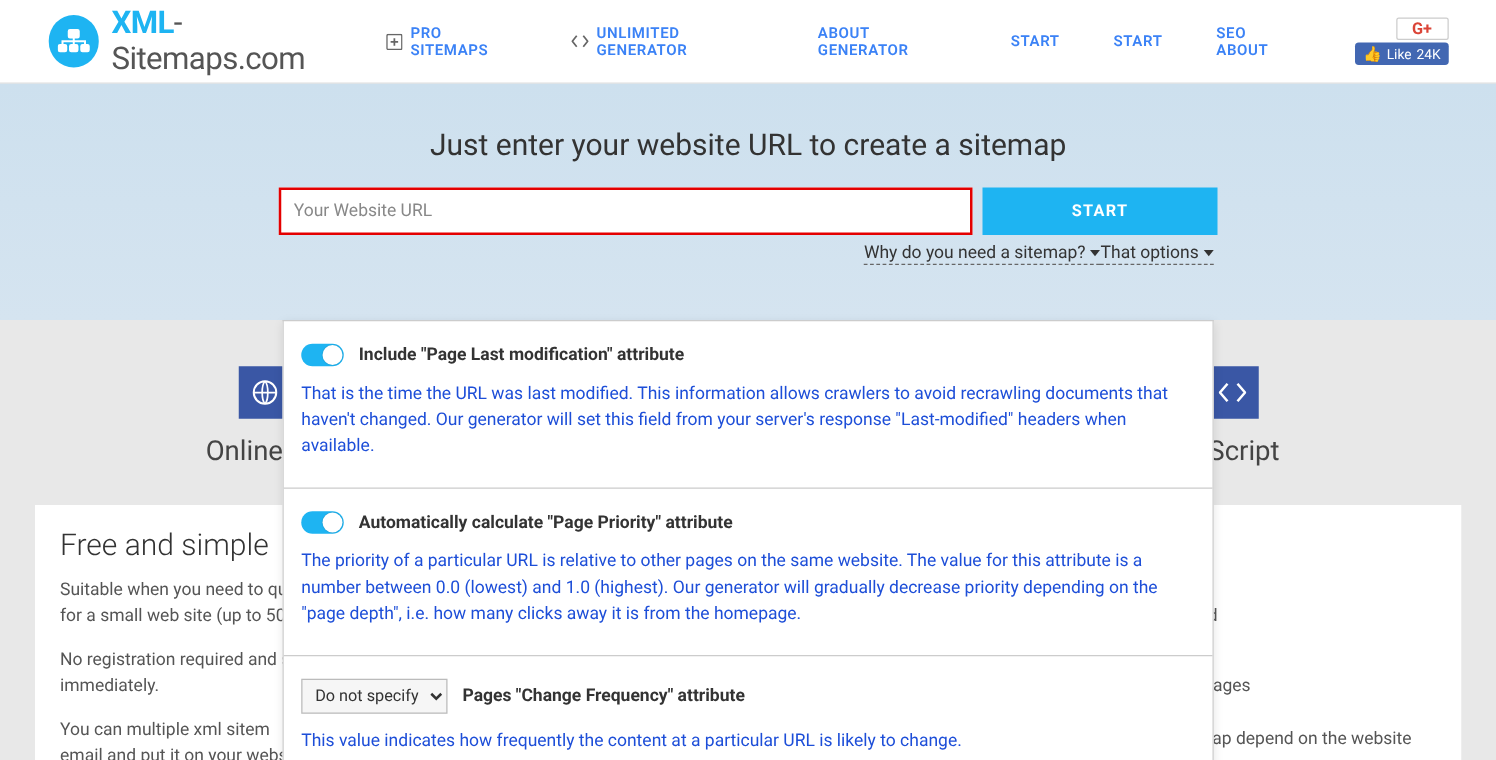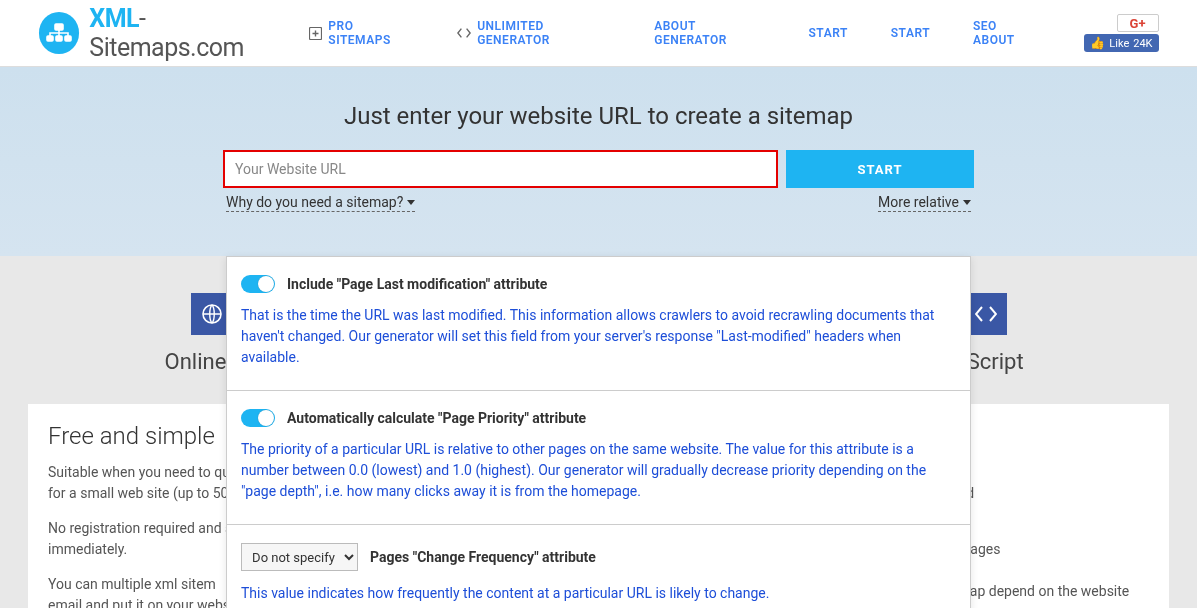--- a/index.html
+++ b/index.html
@@ -20,21 +20,21 @@
   .fb { background:#4267B2; color:#fff; font-size:11px; padding:2px 6px; border-radius:3px; display:flex; align-items:center; gap:4px; white-space:nowrap; }
   .fb-thumb { font-size:12px; }
 
   
   .hero { background:linear-gradient(#cde0ee,#d5e4f0); padding:35px 0 44px; text-align:center; }
   .hero-title { font-size:24px; color:#333; font-weight:400; margin-bottom:20px; }
   .input-row { display:flex; justify-content:center; gap:8px; }
   .url-input { width:555px; height:38px; border:2px solid #e40000; padding:0 10px; font-size:14px; color:#333; }
   .url-input::placeholder { color:#888; }
   .start-btn { width:188px; height:38px; background:#1eb4f2; color:#fff; border:none; font-size:13px; font-weight:700; letter-spacing:1px; cursor:pointer; }
-  .link-row { max-width:745px; margin:6px auto 0; display:flex; justify-content:space-between;gap:38px; }
+  .link-row { max-width:745px; margin:6px auto 0; display:flex; justify-content:flex-end; }
   .link-exp { color:#333; font-size:14px; border-bottom:1px dashed #666; padding-bottom:1px; cursor:pointer; display:flex; align-items:center; gap:4px; }
   .caret-down { display:inline-block; width:0; height:0; border-left:4px solid transparent; border-right:4px solid transparent; border-top:5px solid #333; }
 
   
   .panel-wrap { display:flex; justify-content:center; }
   .options-panel { width:745px; background:#fff; border:1px solid #ccc; border-bottom:2px solid #1eb4f2; margin-top:0; position:relative; z-index:20; box-shadow:0 2px 8px rgba(0,0,0,0.1); }
   .opt { padding:18px 14px 22px; border-bottom:1px solid #ccc; }
   .opt:last-child { border-bottom:none; }
   .opt-head { display:flex; align-items:center; gap:12px; margin-bottom:12px; }
   .opt-title { font-size:14px; font-weight:700; color:#333; }
@@ -120,21 +120,21 @@
   <div class="input-row">
     <input class="url-input" placeholder="Your Website URL" style="">
     <button class="start-btn">START</button>
   </div>
   <div class="link-row">
     <span class="link-exp">
       <span>Why do you need a sitemap?</span>
         <span class="caret-down"></span>
     </span>
     <span class="link-exp">
-      <span>More relative</span>
+      <span>That options</span>
         <span class="caret-down"></span>
     </span>
   </div>
 </div>
 
 <div class="cols">
   <div class="col">
     <div class="col-icon">
       <svg width="22" height="22" viewBox="0 0 22 22">
           <circle cx="11" cy="11" r="9" fill="none" stroke="#fff" stroke-width="1.6"></circle>

